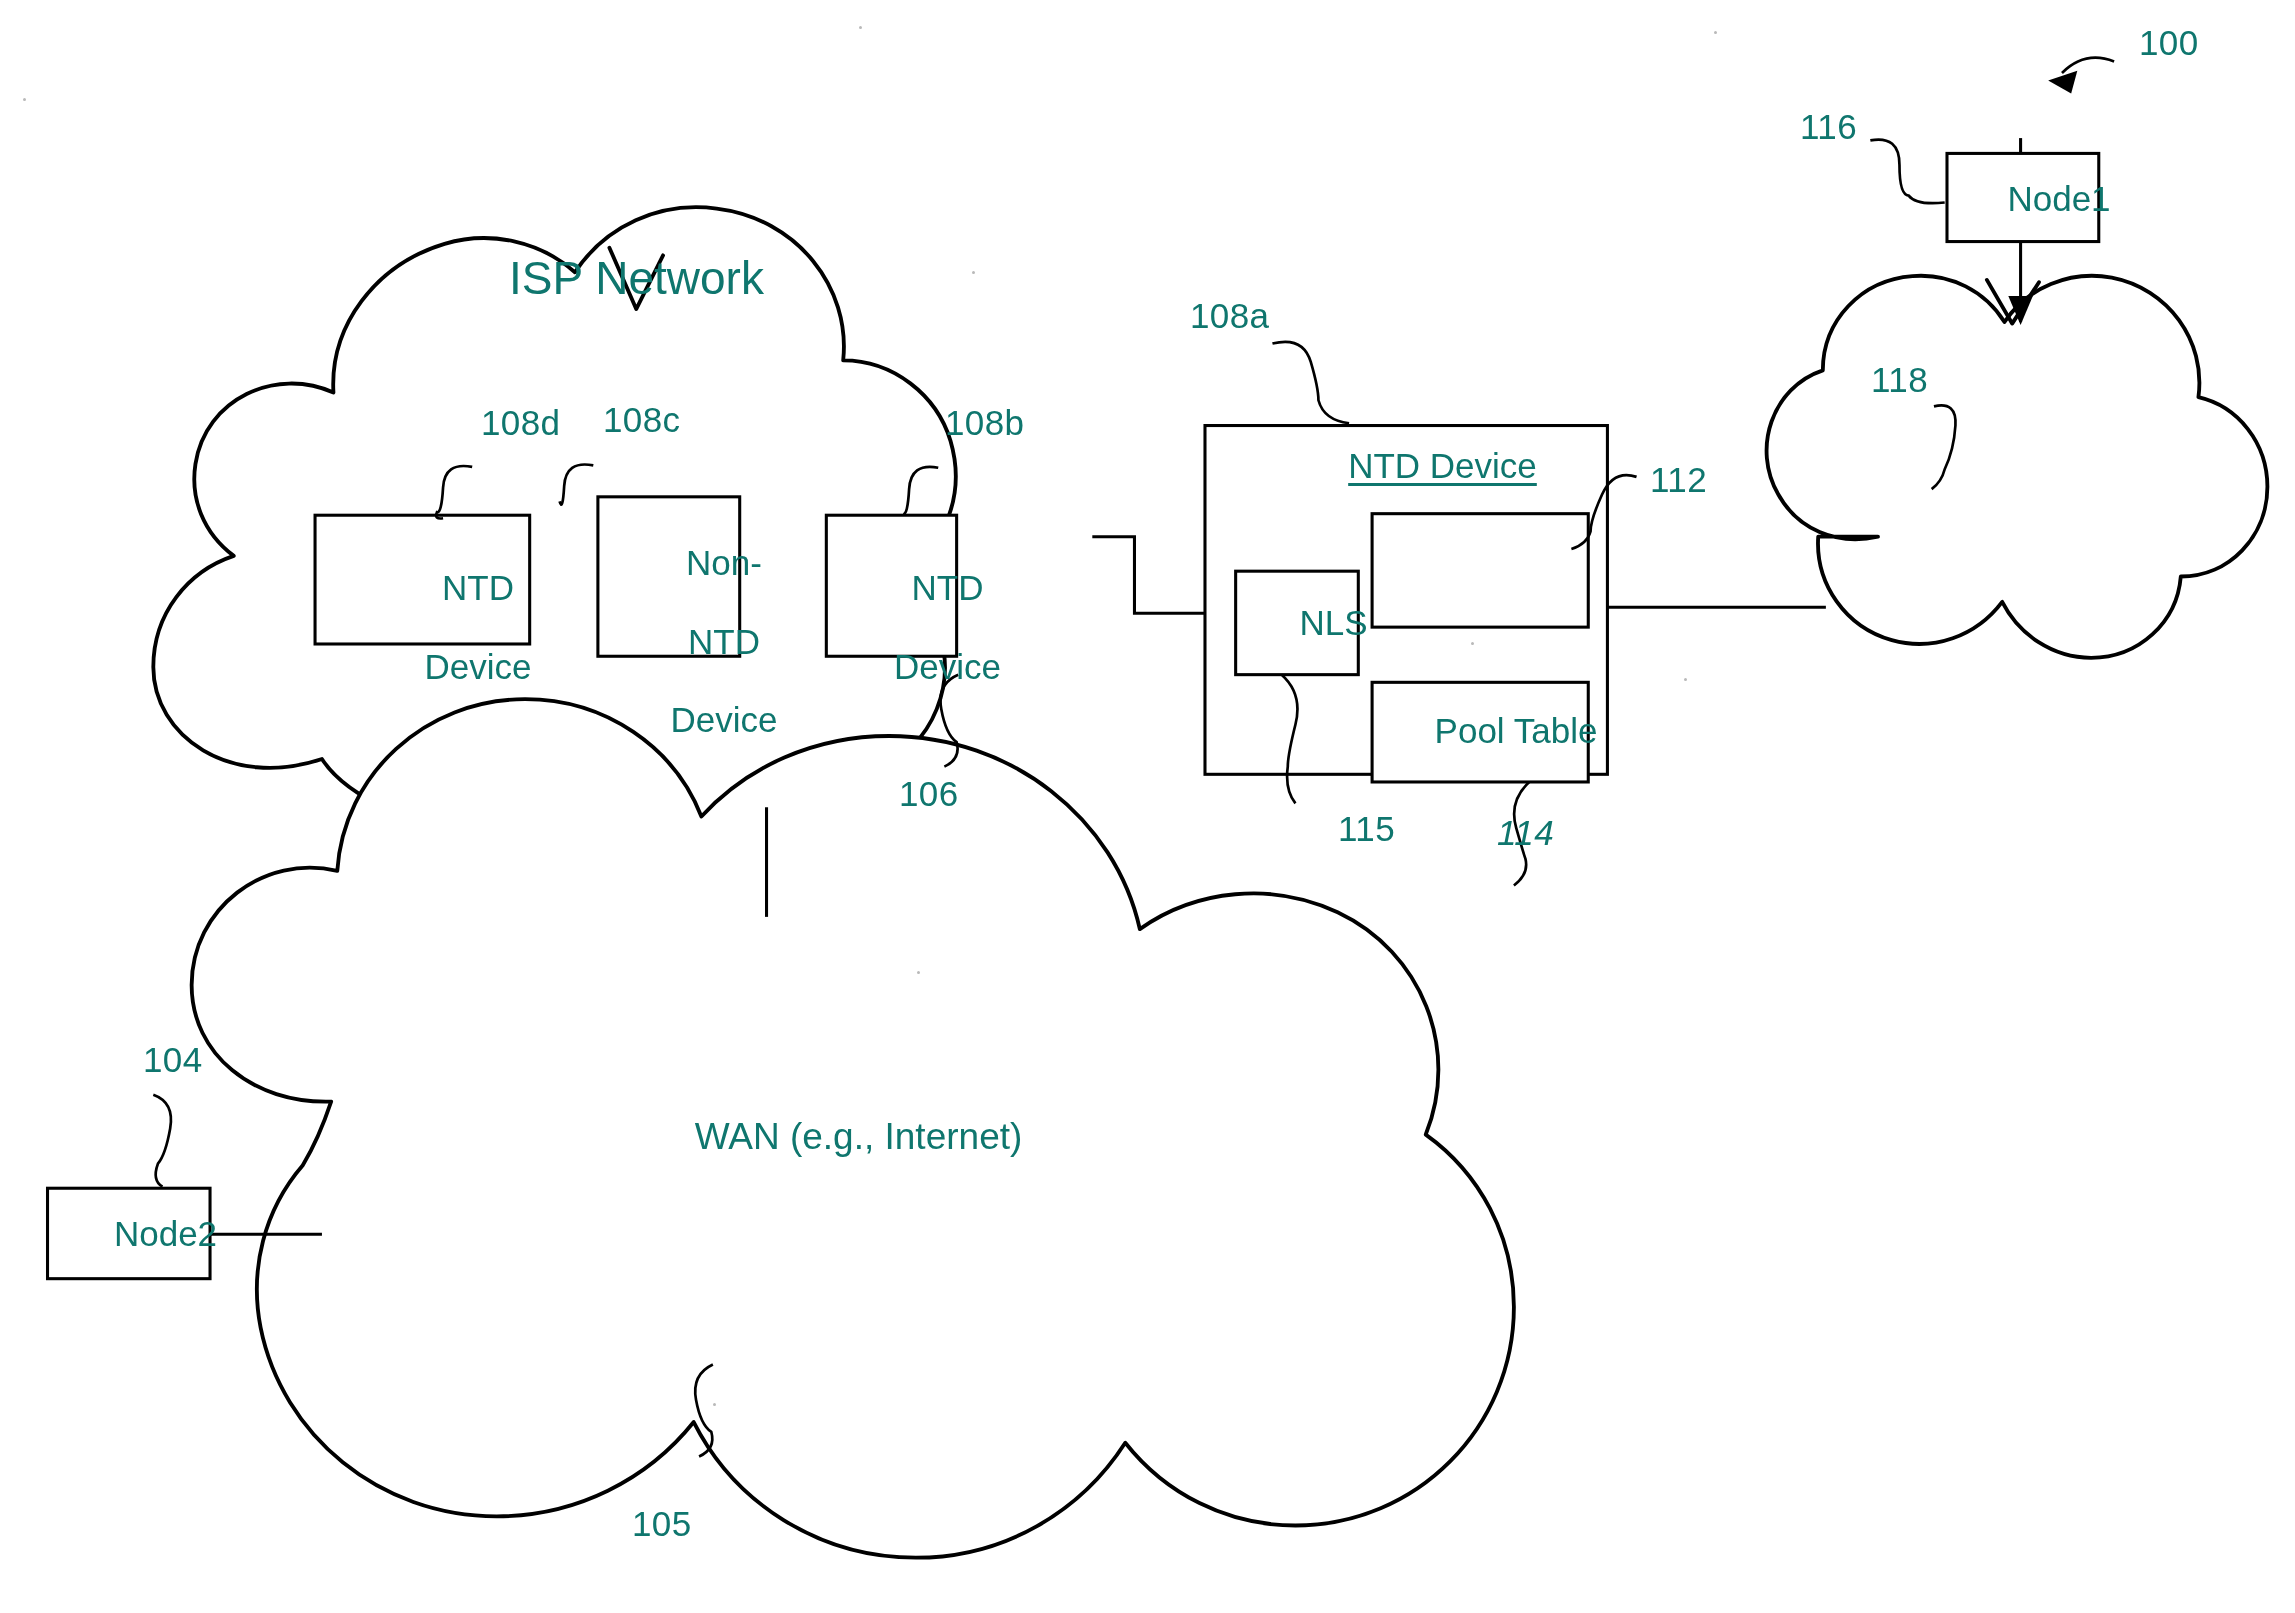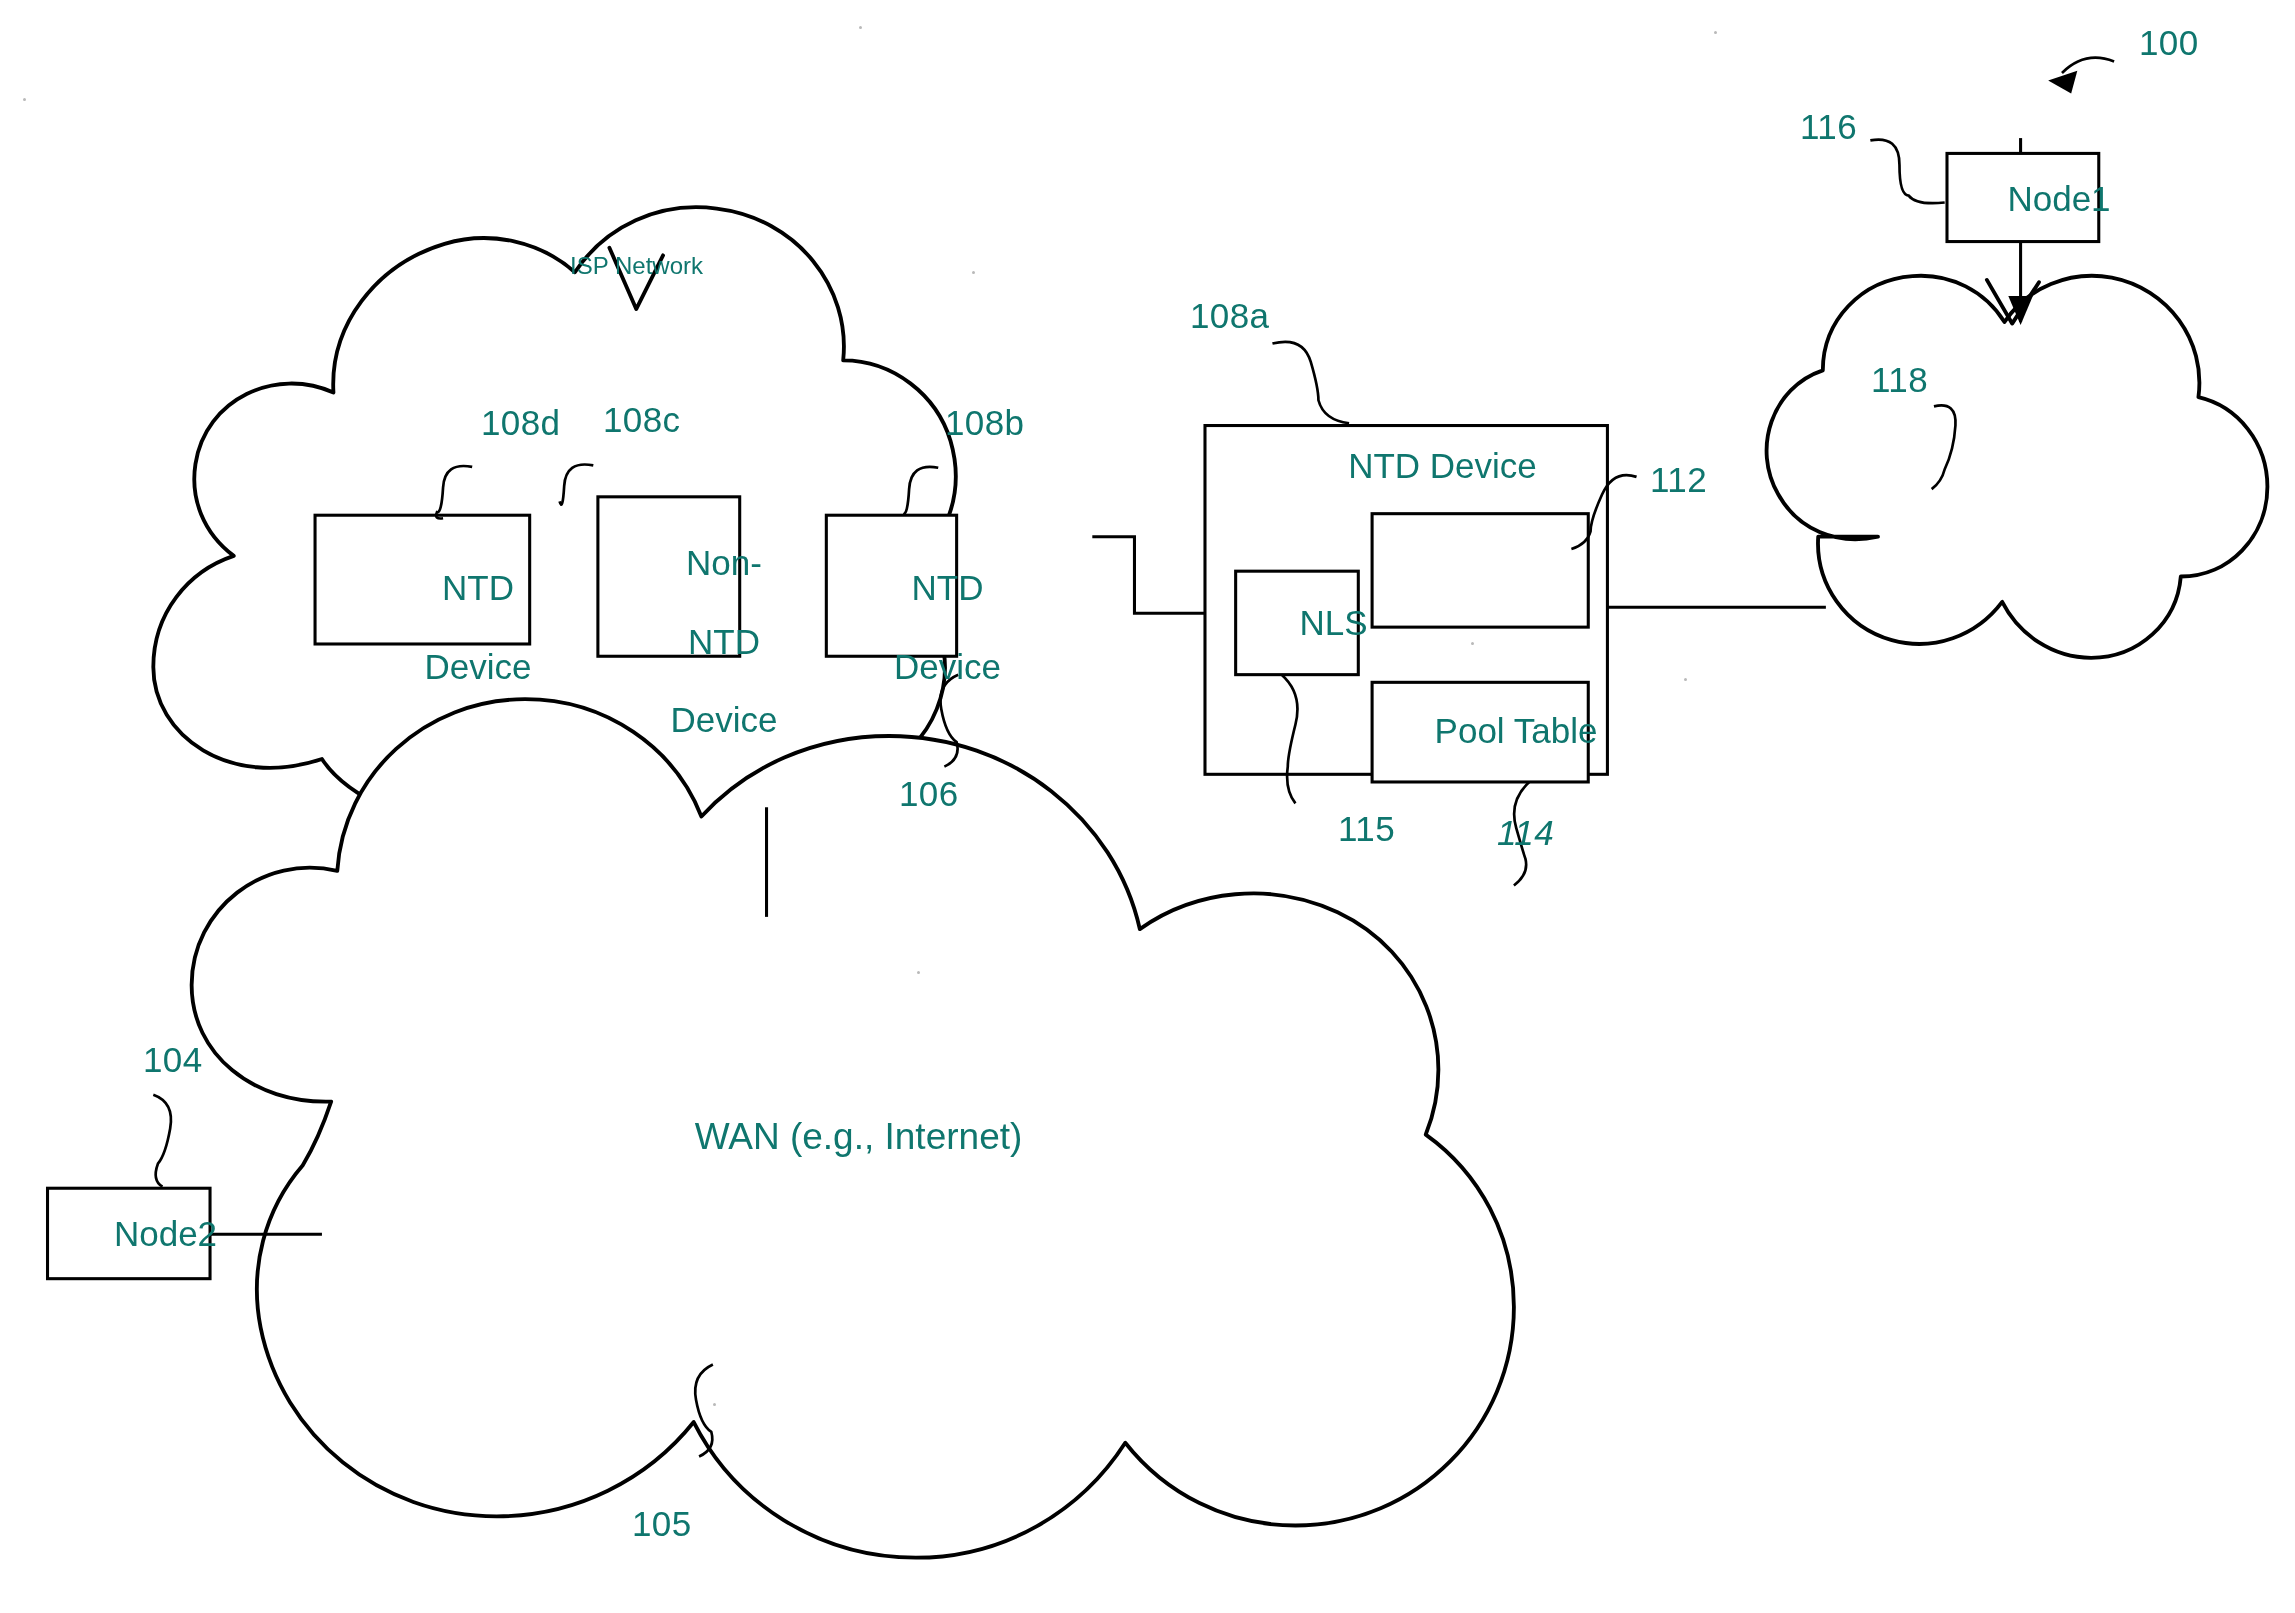--- a/index.html
+++ b/index.html
@@ -66,26 +66,27 @@
   }
   .ref {
     font-size: 35px;
     letter-spacing: 0.4px;
   }
   .boxlabel {
     font-size: 35px;
     margin-left: 36px;
   }
   .cloudlabel {
-    font-size: 24px;
+    font-size: 46px;
   }
   .big-cloudlabel {
     font-size: 37px;
   }
   .underlined {
+    text-decoration: underline;
     text-underline-offset: 4.6px;
   }
   .speck {
     position: absolute;
     background: #b9b9b9;
     width: 3.1px;
     height: 3.1px;
     border-radius: 50%;
   }
 </style>

